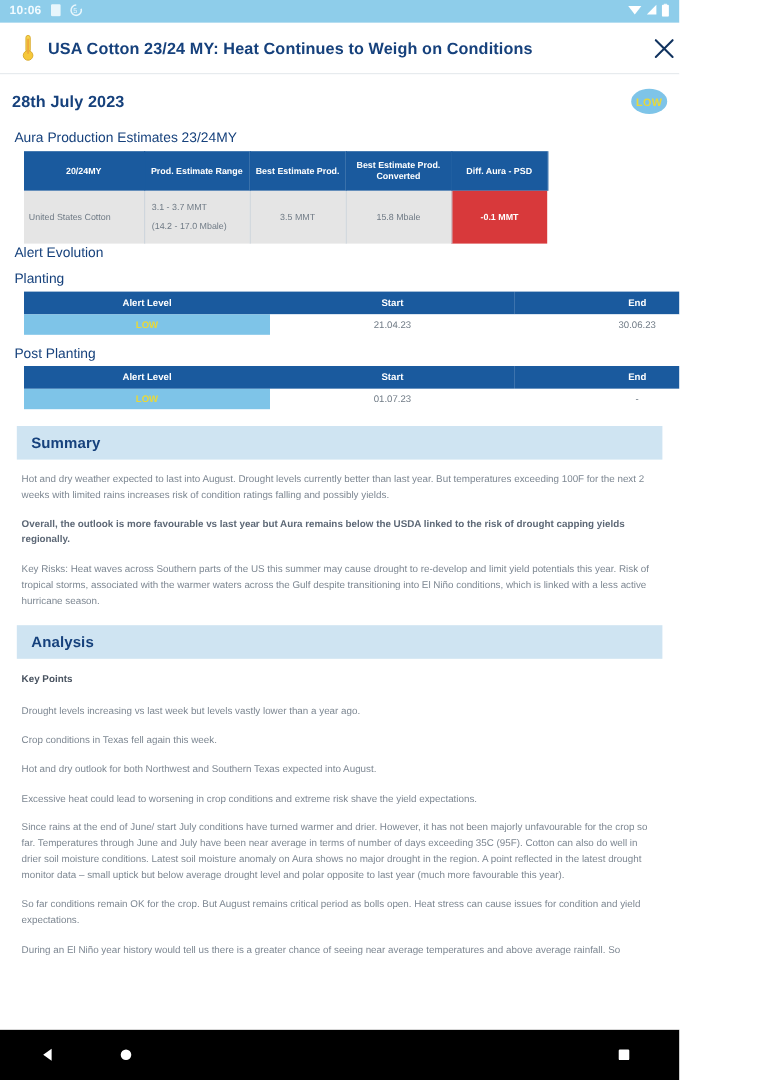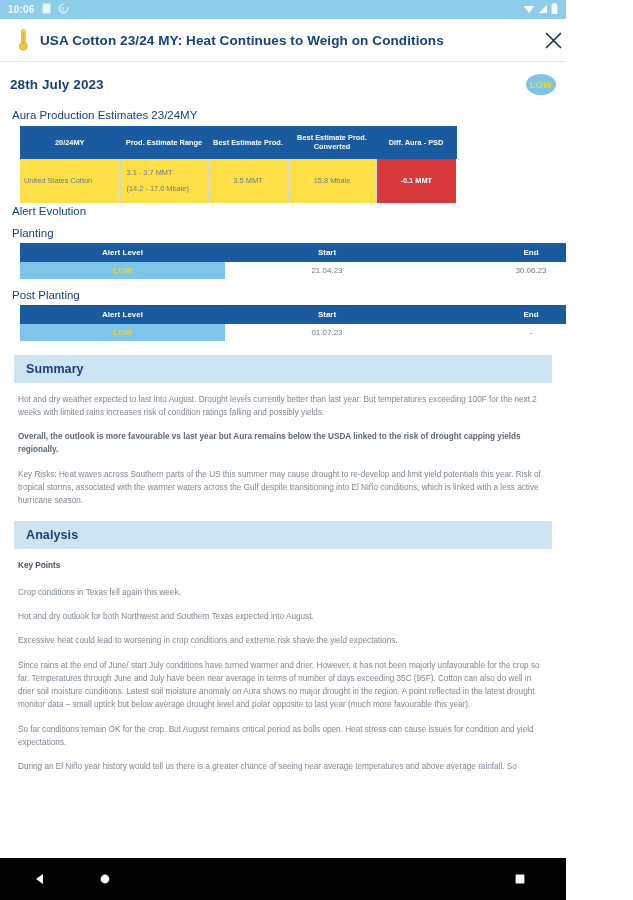--- a/index.html
+++ b/index.html
@@ -102,21 +102,21 @@
     text-align: center;
     line-height: 1.25;
     border-right: 1px solid #1a5a9e;
   }
   .prod-table tbody td {
     height: 44px;
     font-size: 7.4px;
     color: #6f7a85;
     text-align: center;
     vertical-align: middle;
-    background: #fde047;
+    background: #e5e5e5;
     border-right: 1px solid #cfd6dd;
     padding: 2px;
   }
   .prod-table tbody td.name { text-align: left; padding-left: 4px; }
   .prod-table tbody td.range { text-align: left; padding-left: 6px; line-height: 2.1; }
   .prod-table tbody td.diff {
     background: #d8393b; color: #ffffff; font-weight: bold;
     border-right: none;
   }
   .col1 { width: 100px; } .col2 { width: 88px; }
@@ -319,20 +319,21 @@
       <div class="banner-text">Summary</div>
     </div>
     <p class="para">Hot and dry weather expected to last into August. Drought levels currently better than last year. But temperatures exceeding 100F for the next 2 weeks with limited rains increases risk of condition ratings falling and possibly yields.</p>
     <p class="para bold">Overall, the outlook is more favourable vs last year but Aura remains below the USDA linked to the risk of drought capping yields regionally.</p>
     <p class="para">Key Risks: Heat waves across Southern parts of the US this summer may cause drought to re-develop and limit yield potentials this year. Risk of tropical storms, associated with the warmer waters across the Gulf despite transitioning into El Niño conditions, which is linked with a less active hurricane season.</p>
 
     <div class="banner">
       <div class="banner-text">Analysis</div>
     </div>
     <p class="para kp">Key Points</p>
+    <p class="para">Drought levels increasing vs last week but levels vastly lower than a year ago.</p>
     <p class="para">Crop conditions in Texas fell again this week.</p>
     <p class="para">Hot and dry outlook for both Northwest and Southern Texas expected into August.</p>
     <p class="para">Excessive heat could lead to worsening in crop conditions and extreme risk shave the yield expectations.</p>
     <p class="para">Since rains at the end of June/ start July conditions have turned warmer and drier. However, it has not been majorly unfavourable for the crop so far. Temperatures through June and July have been near average in terms of number of days exceeding 35C (95F). Cotton can also do well in drier soil moisture conditions. Latest soil moisture anomaly on Aura shows no major drought in the region. A point reflected in the latest drought monitor data – small uptick but below average drought level and polar opposite to last year (much more favourable this year).</p>
     <p class="para">So far conditions remain OK for the crop. But August remains critical period as bolls open. Heat stress can cause issues for condition and yield expectations.</p>
     <p class="para">During an El Niño year history would tell us there is a greater chance of seeing near average temperatures and above average rainfall. So</p>
   </div>
 
   <div class="nav-bar">
     <span class="nav-btn nav-back">

